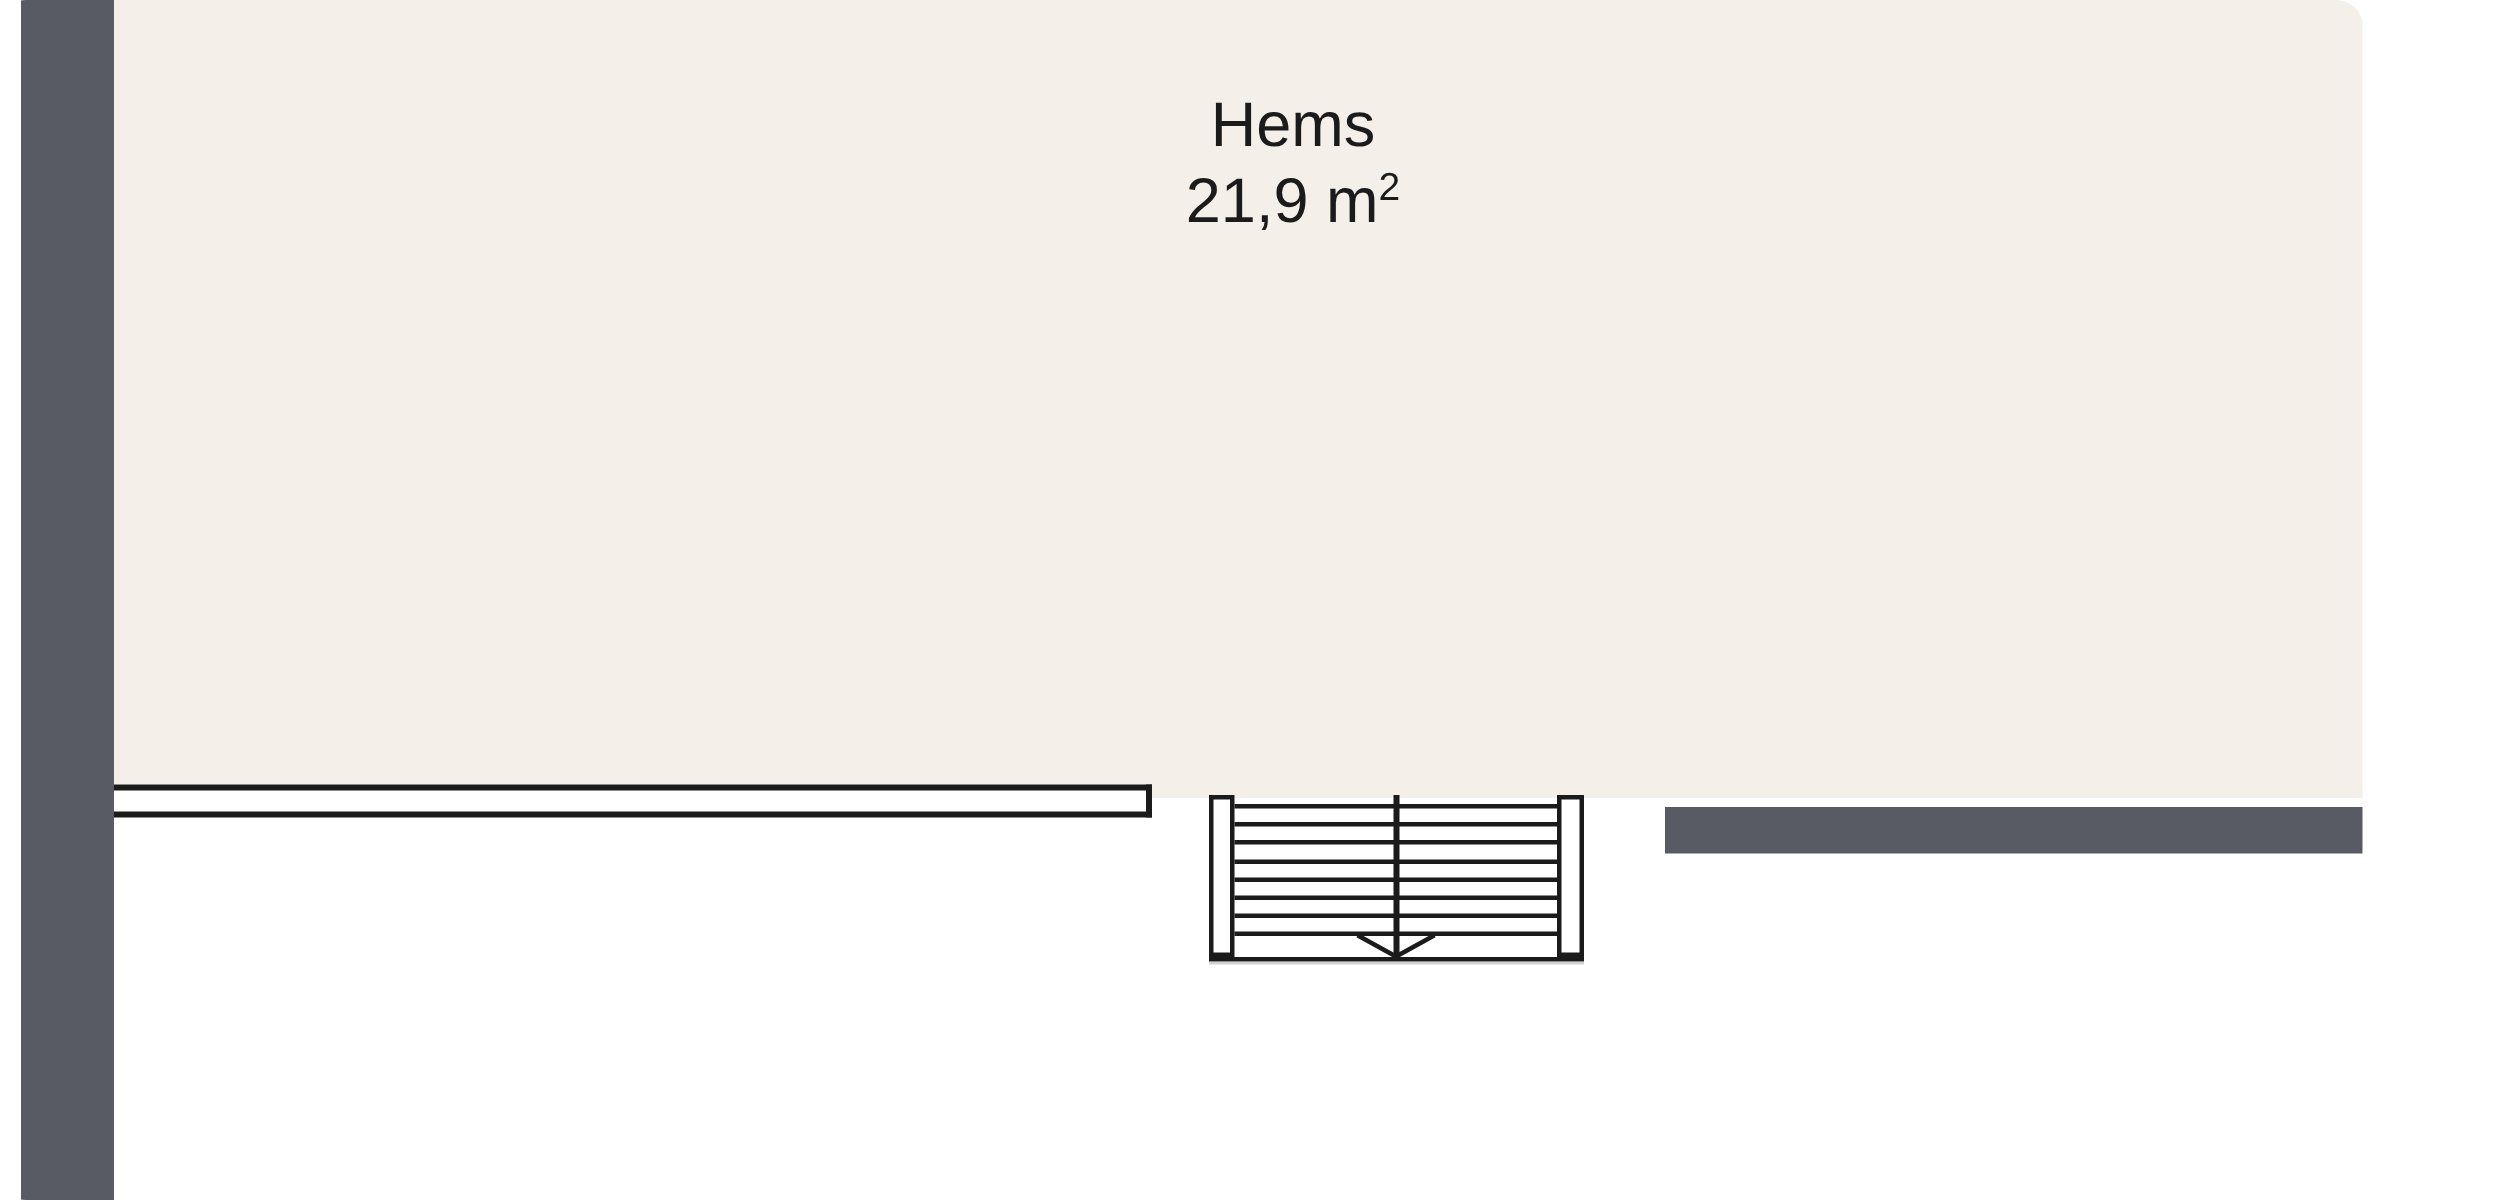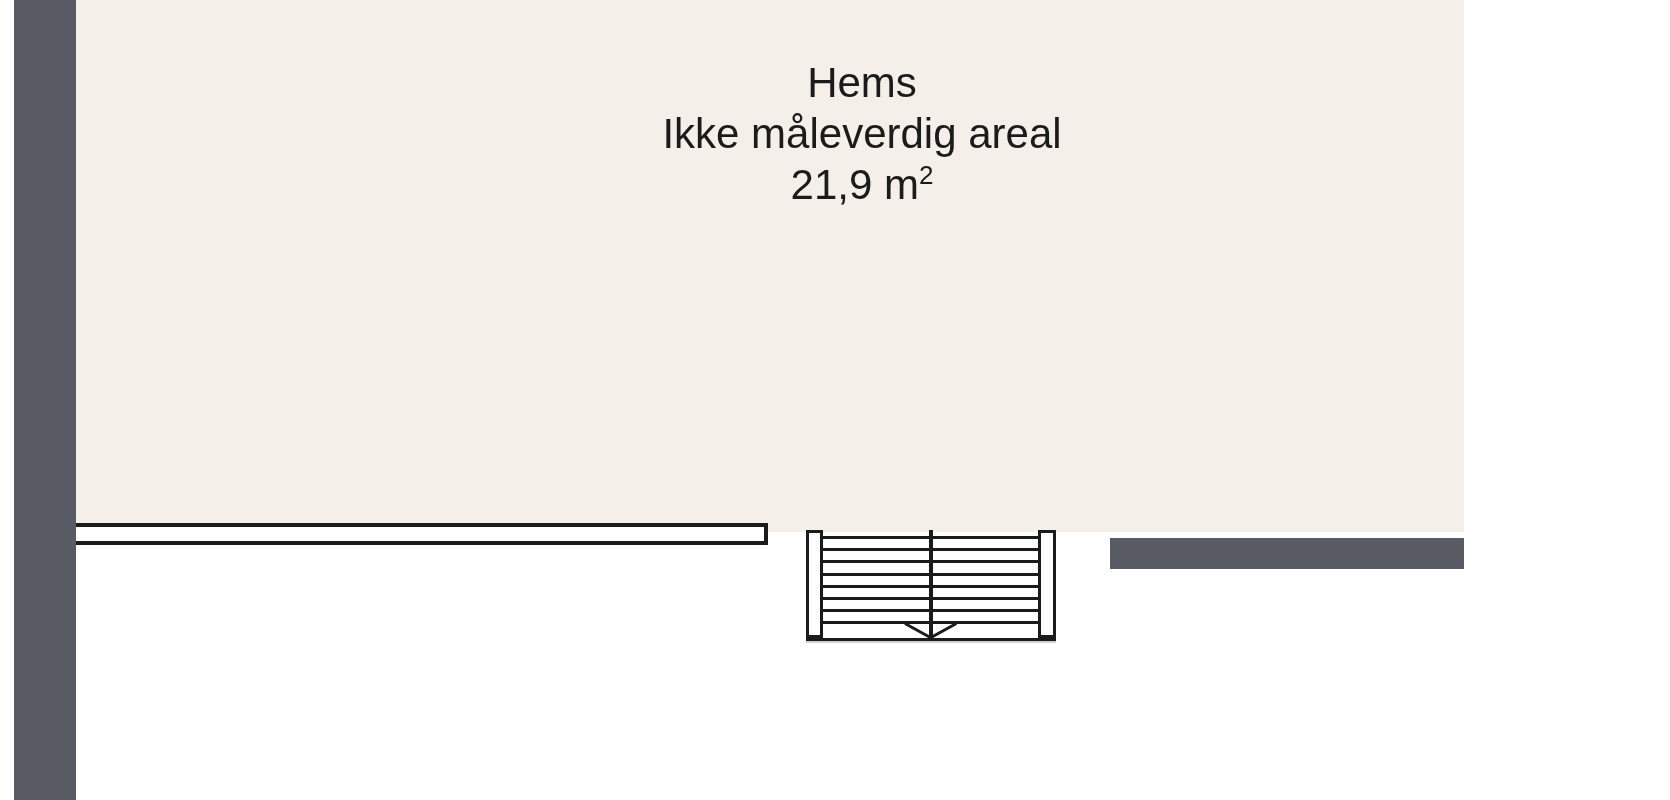--- a/index.html
+++ b/index.html
@@ -5,25 +5,26 @@
   :root {
     --wall: #585b63;
     --cream: #f4f0e9;
     --line: #1b1b1b;
     --bg: #ffffff;
   }
   * { margin: 0; padding: 0; box-sizing: border-box; }
   html, body { background: var(--bg); }
   .canvas {
     position: relative;
-    width: 1464px;
+    width: 1575px;
     height: 800px;
     background: var(--bg);
     overflow: hidden;
     font-family: "Liberation Sans", sans-serif;
+    border-radius: 17px;
   }
   .abs { position: absolute; }
 
   
   .wall { background: var(--wall); }
   .wall-left  { left: 14px;   top: 0; width: 62px; height: 800px; }
   .wall-right { left: 1593px; top: 0; width: 61px; height: 800px; }
   .half-wall-bar { left: 1110px; top: 538px; width: 484px; height: 31px; }
 
   
@@ -94,21 +95,20 @@
   <div class="abs room"></div>
 
   <div class="abs wall wall-left"></div>
   <div class="abs wall wall-right"></div>
   <div class="abs wall half-wall-bar"></div>
 
   <div class="abs railing"></div>
 
   <div class="abs room-label-block">
     <div>Hems</div>
-    <div>Ikke måleverdig areal</div>
     <div><span>21,9 m</span><sup>2</sup></div>
   </div>
 
   <div class="abs staircase">
     <div class="stair-post left"></div>
     <div class="stair-post right"></div>
     <div class="stair-treads">
         <div class="stair-tread" style="top: 6px;"></div>
         <div class="stair-tread" style="top: 18.2px;"></div>
         <div class="stair-tread" style="top: 30.4px;"></div>

